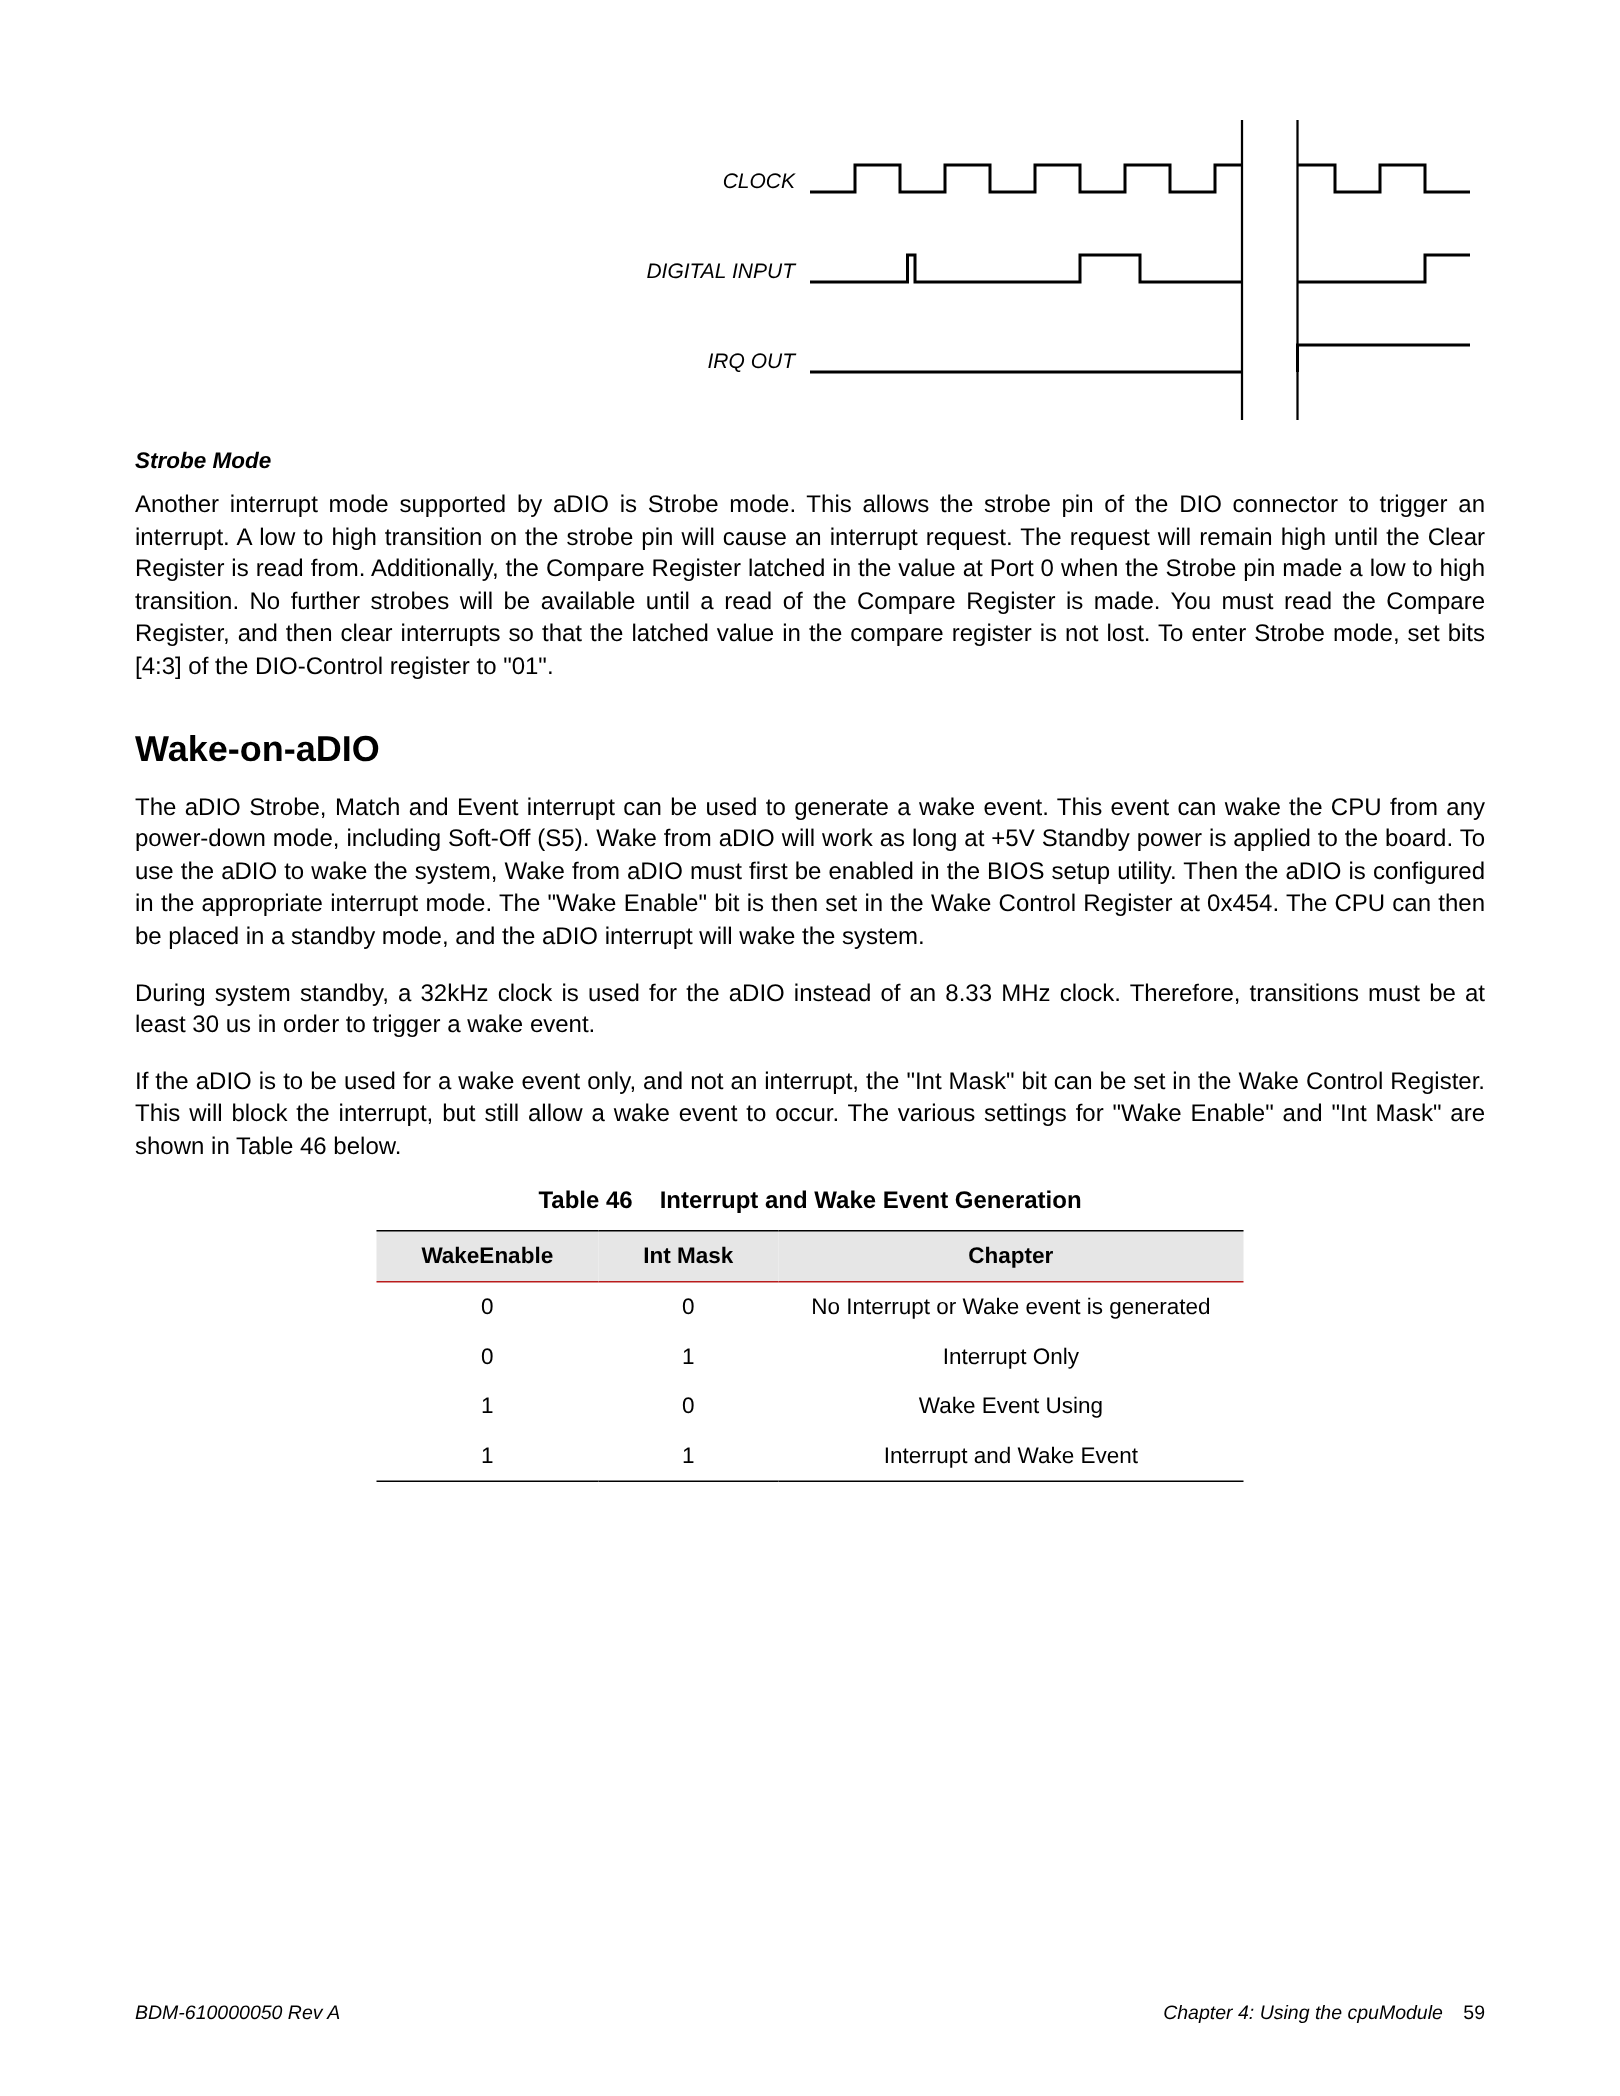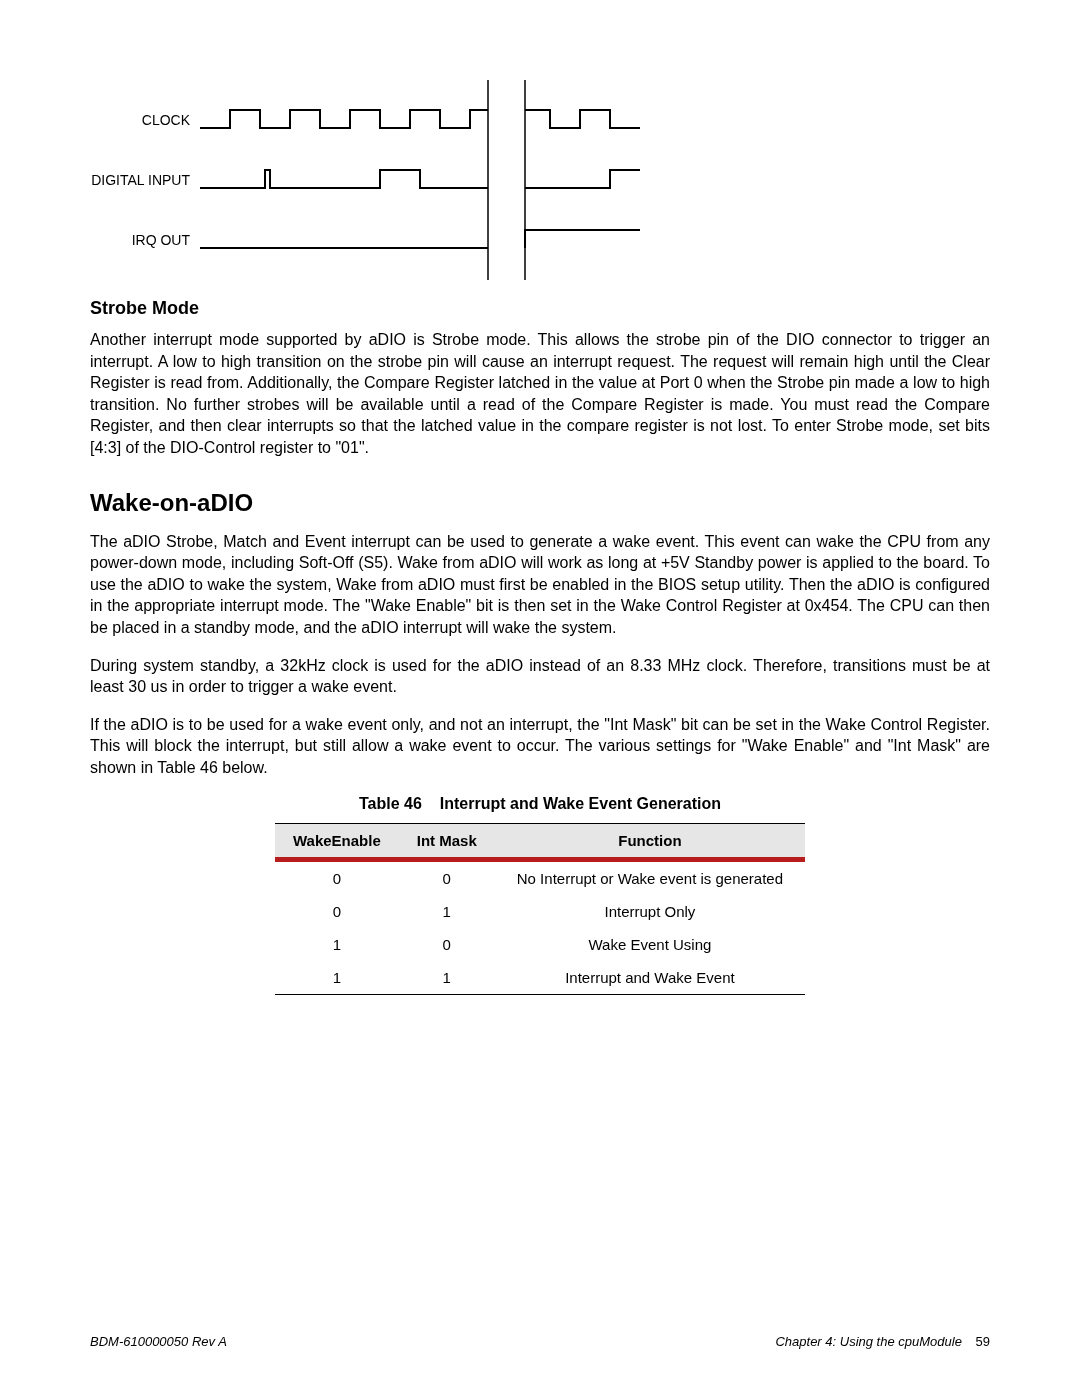--- a/index.html
+++ b/index.html
@@ -15,37 +15,39 @@
   }
   .page {
     padding: 80px 90px 60px 90px;
     box-sizing: border-box;
     width: 100%;
     height: 100%;
     position: relative;
   }
   .diagram-wrap {
     width: 100%;
-    text-align: left;
+    text-align: right;
+    font-style: italic;
   }
   .diagram {
     display: inline-block;
     margin: 0 auto 14px auto;
   }
   .figure-caption {
     text-align: center;
     font-weight: 700;
     font-size: 16px;
     margin-bottom: 26px;
   }
   .figure-caption .fig-label { margin-right: 18px; }
   h3.strobe {
     font-weight: 700;
-    font-size: 18px;
+    font-size: 15px;
     margin: 0 0 10px 0;
+    font-style: italic;
   }
   p.body {
     font-size: 16px;
     line-height: 1.35;
     margin: 0 0 16px 0;
     text-align: justify;
   }
   h2.wake {
     font-weight: 700;
     font-size: 24px;
@@ -59,23 +61,23 @@
   }
   .table-caption .tbl-label { margin-right: 18px; }
   table.data {
     border-collapse: collapse;
     margin: 0 auto;
     font-size: 15px;
   }
   table.data th {
     background: #e6e6e6;
     font-weight: 700;
-    padding: 8px 18px;
+    padding: 8px 30px;
     border-top: 1.5px solid #000;
-    border-bottom: 5px solid #b91c1c;
+    border-bottom: 1px solid #b91c1c;
     text-align: center;
   }
   table.data td {
     padding: 8px 22px;
     text-align: center;
     border: none;
   }
   table.data tr.lastrow td {
     border-bottom: 1.5px solid #000;
   }
@@ -139,21 +141,21 @@
 
   <div class="table-caption">
     <span class="tbl-label">Table 46</span><span>Interrupt and Wake Event Generation</span>
   </div>
 
   <table class="data">
     <thead>
       <tr>
         <th>WakeEnable</th>
         <th>Int Mask</th>
-        <th>Function</th>
+        <th>Chapter</th>
       </tr>
     </thead>
     <tbody>
       <tr>
         <td>0</td>
         <td>0</td>
         <td>No Interrupt or Wake event is generated</td>
       </tr>
       <tr>
         <td>0</td>

